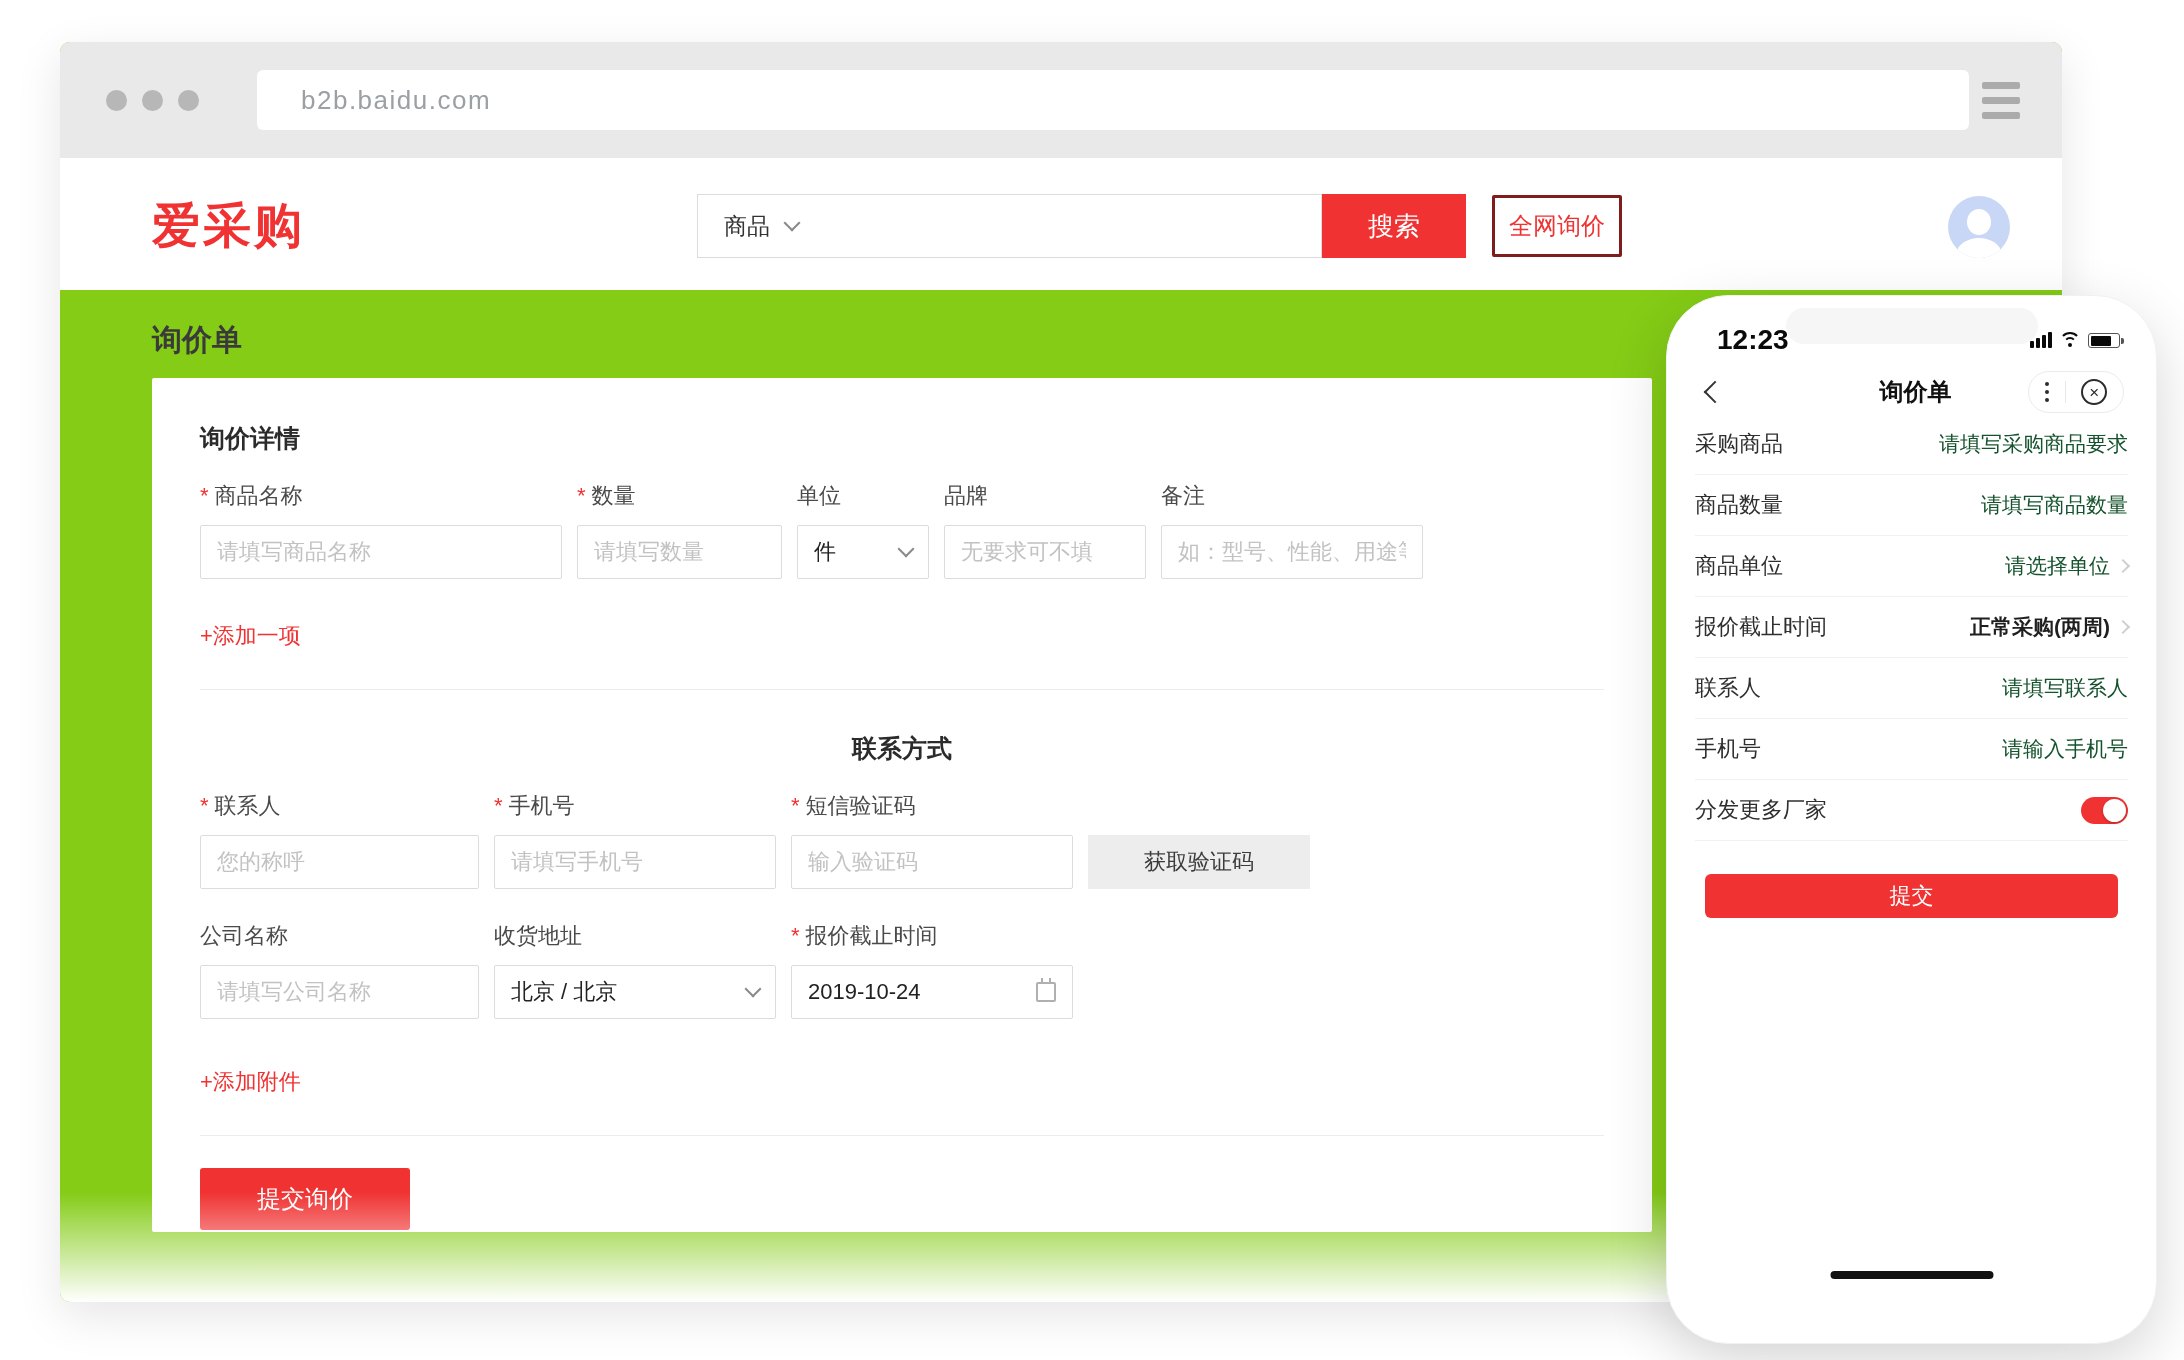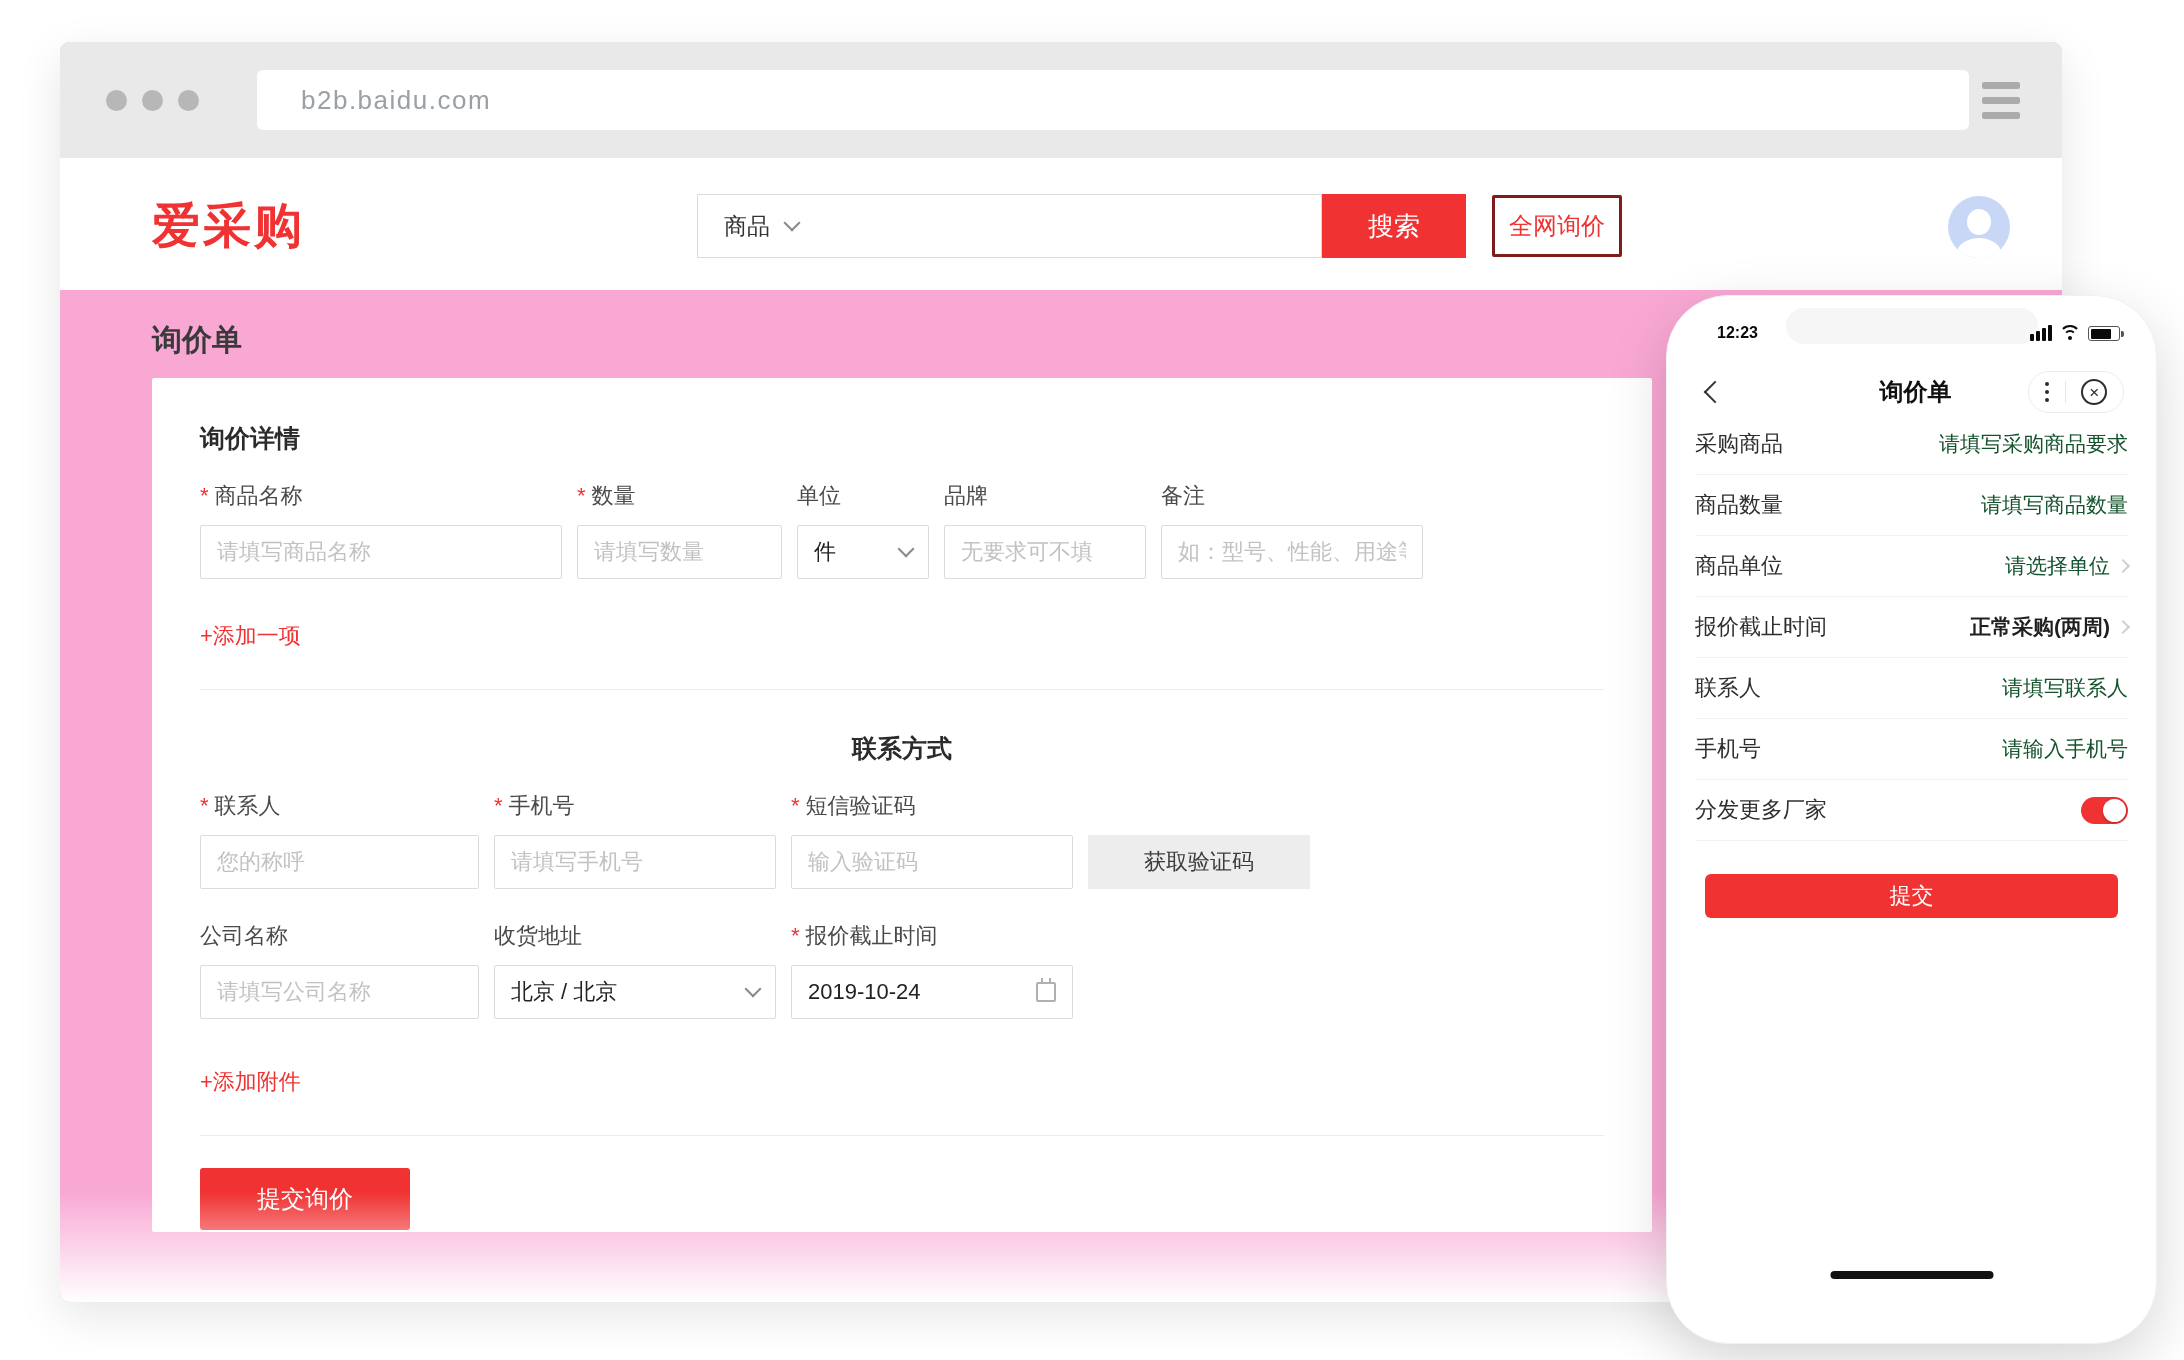--- a/index.html
+++ b/index.html
@@ -1,21 +1,21 @@
 <!DOCTYPE html>
 <html><head>
 <meta charset="utf-8">
 <style>
   * { margin:0; padding:0; box-sizing:border-box; }
   html,body { width:2184px; height:1360px; background:#ffffff; font-family:"Liberation Sans", sans-serif; }
   .stage { position:relative; width:2184px; height:1360px; overflow:hidden; }
 
   
   .window { position:absolute; left:60px; top:42px; width:2002px; height:1260px;
-            background:#f9a8d4; border-radius:10px; overflow:hidden;
+            background:#84cc16; border-radius:10px; overflow:hidden;
             box-shadow:0 14px 46px rgba(0,0,0,0.10); }
   .window-fade { position:absolute; left:0; right:0; bottom:0; height:110px;
             background:linear-gradient(rgba(247,247,248,0), #ffffff); pointer-events:none; }
 
   
   .chrome { height:116px; background:#e9e9e9; display:flex; align-items:center; }
   .dots { margin-left:46px; display:flex; gap:15px; }
   .dot { width:21px; height:21px; border-radius:50%; background:#b7b7b7; }
   .url-bar { margin-left:58px; width:1712px; height:60px; background:#ffffff; border-radius:6px;
              display:flex; align-items:center; padding-left:44px;
@@ -77,21 +77,21 @@
           justify-content:center; cursor:pointer; font-family:"Liberation Sans", sans-serif; }
 
   
   .phone { position:absolute; left:1666px; top:295px; width:491px; height:1049px; background:#ffffff;
           border:1px solid #f1f1f1; border-radius:62px;
           box-shadow:0 20px 60px rgba(0,0,0,0.16); z-index:5; }
   .notch { position:absolute; top:12px; left:50%; transform:translateX(-50%);
           width:252px; height:36px; background:#f6f6f7; border-radius:18px; }
   .statusbar { position:absolute; top:28px; left:50px; right:36px; display:flex;
           justify-content:space-between; align-items:center; }
-  .time { font-size:16px; font-weight:700; color:#0a0a0a; }
+  .time { font-size:28px; font-weight:700; color:#0a0a0a; }
   .sicons { display:flex; align-items:flex-end; gap:7px; }
   .sig { display:flex; align-items:flex-end; gap:2px; }
   .sig i { display:block; width:4px; background:#0a0a0a; border-radius:1px; }
   .wifi { width:22px; height:16px; position:relative; overflow:hidden; }
   .wifi em { position:absolute; left:50%; transform:translateX(-50%); border:2px solid #0a0a0a;
           border-radius:50%; border-color:#0a0a0a transparent transparent transparent; }
   .wifi .a1 { width:22px; height:22px; top:0; }
   .wifi .a2 { width:13px; height:13px; top:5px; }
   .wifi .d  { position:absolute; left:50%; transform:translateX(-50%); top:11px; width:4px; height:4px;
           background:#0a0a0a; border-radius:50%; }

